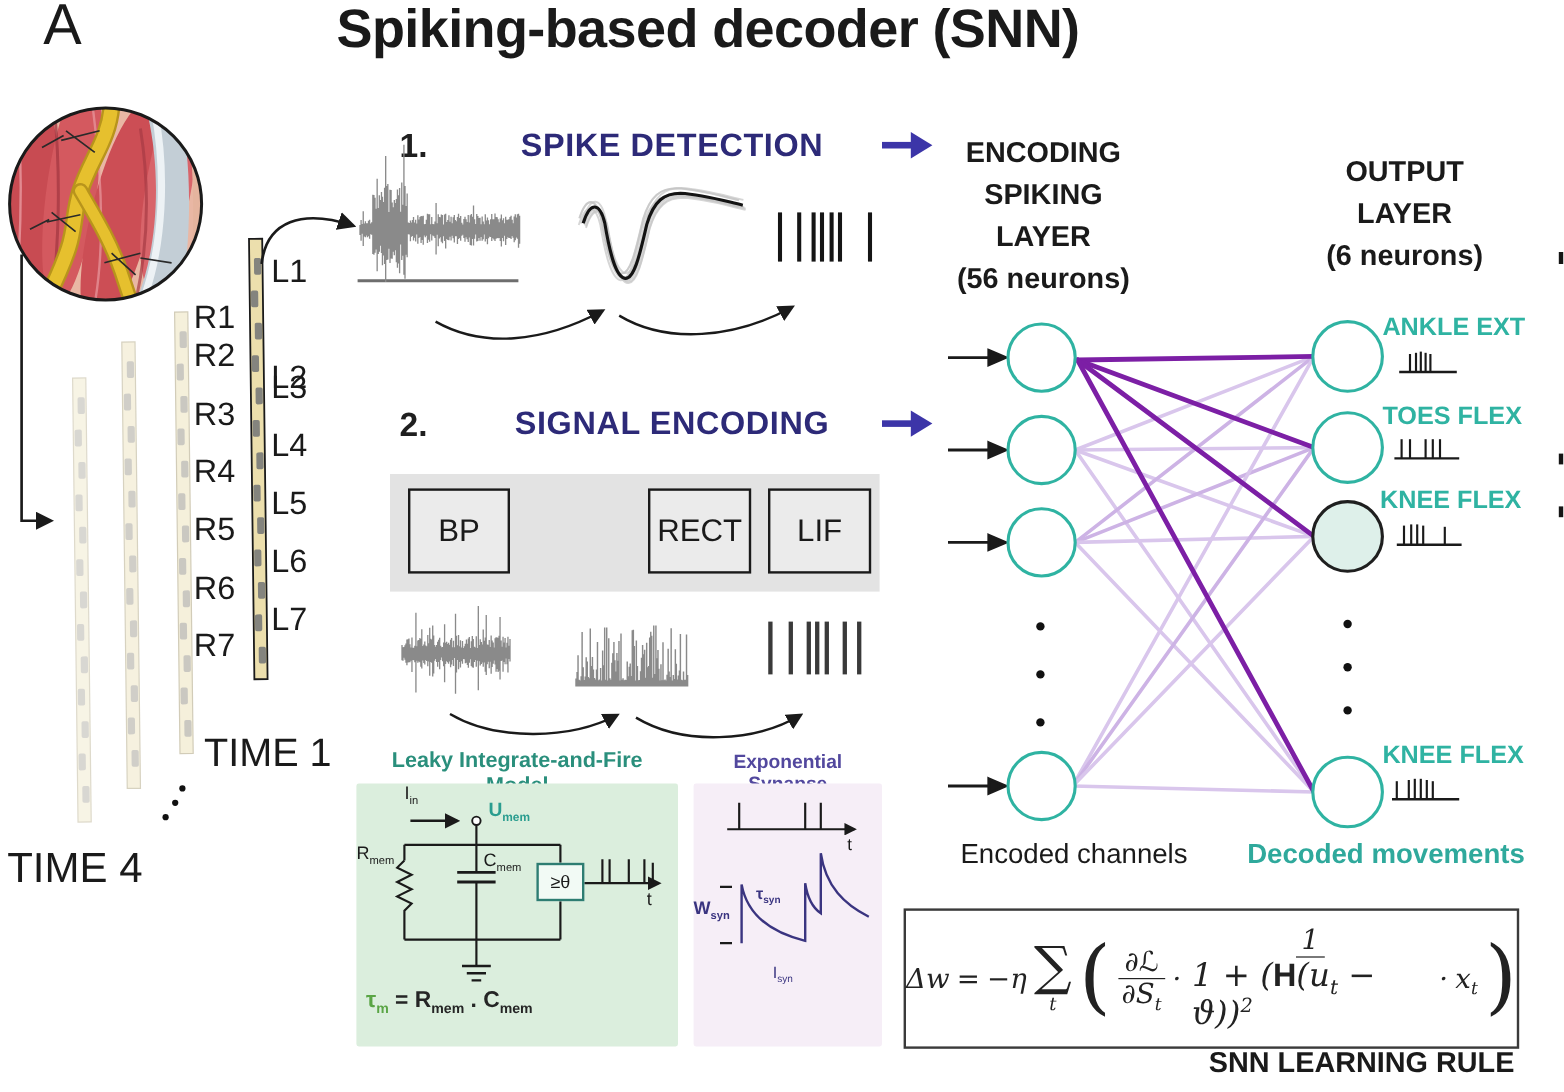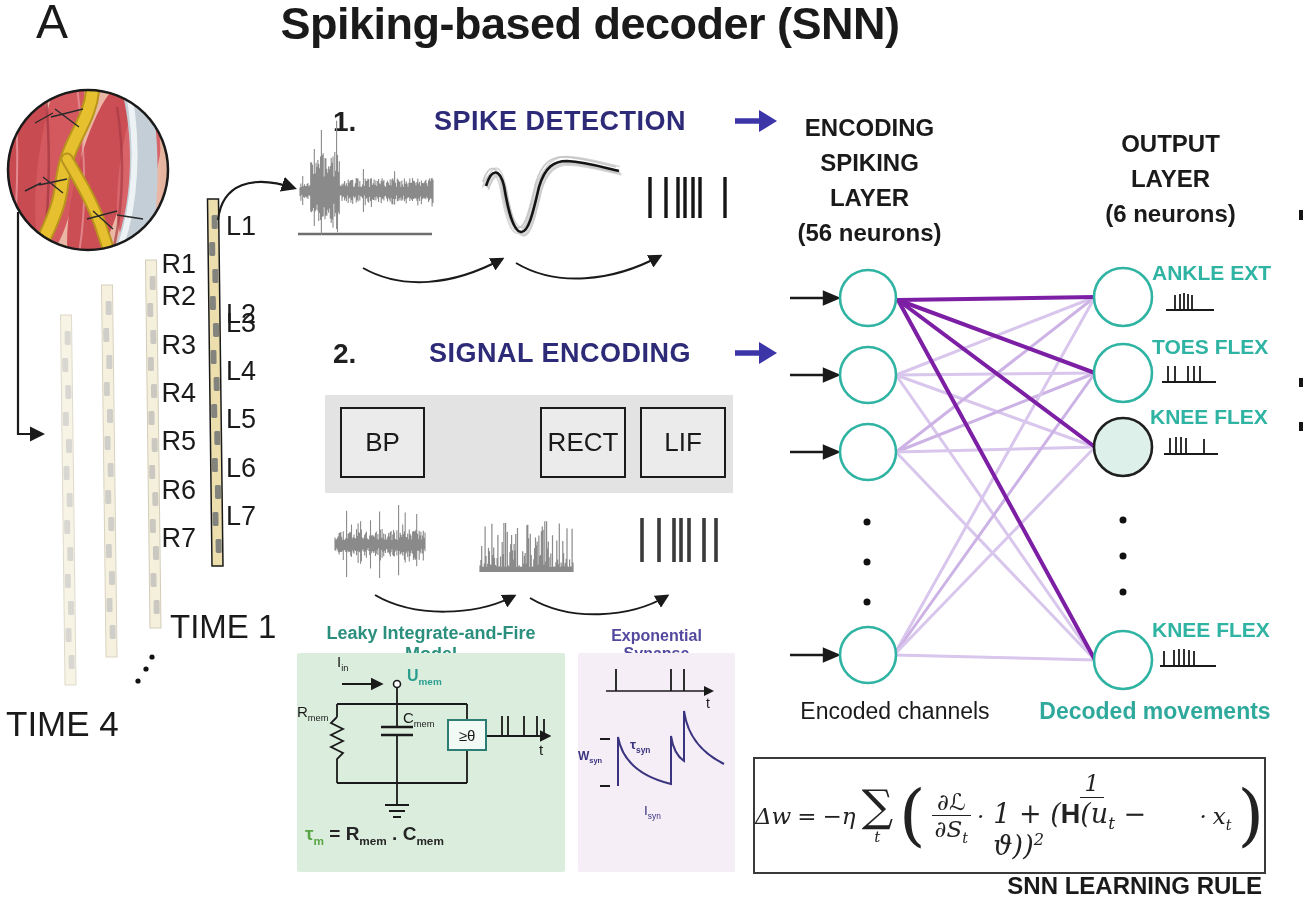--- a/index.html
+++ b/index.html
@@ -288,21 +288,21 @@
           <marker id="m-syn" viewBox="0 0 10 10" refX="8" refY="5" markerWidth="6.5" markerHeight="6.5" orient="auto-start-reverse">
             <path d="M0,0 L10,5 L0,10 z" fill="#1a1a1a"></path>
           </marker>
         </defs>
       <path d="M28,38 H134" fill="none" stroke="#1a1a1a" stroke-width="1.6" marker-end="url(#m-syn)"></path>
       <path d="M38,16 V38 M93,16 V38 M106,16 V38" stroke="#1a1a1a" stroke-width="1.8"></path>
       <path d="M22,86 H32 M22,133 H32" stroke="#1a1a1a" stroke-width="1.8"></path>
       <path d="M40,133 V84 C44,106 60,123 93,131 L93,83 C95,96 100,104 106,108 L106,58 C110,86 126,101 146,111" fill="none" stroke="#3a3480" stroke-width="2"></path>
     </svg>
     <div class="abs" style="left:128px;top:42px;font-size:14px;">t</div>
-    <div class="abs" style="left:0px;top:96px;font-size:12px;color:#3a3480;font-weight:600;"><span>W</span><sub>syn</sub></div>
+    <div class="abs" style="left:0px;top:96px;font-size:15px;color:#3a3480;font-weight:600;"><span>W</span><sub>syn</sub></div>
     <div class="abs" style="left:52px;top:84px;font-size:13.5px;color:#3a3480;font-weight:700;"><span>τ</span><sub>syn</sub></div>
     <div class="abs" style="left:66px;top:150px;font-size:13.5px;color:#3a3480;"><span>I</span><sub>syn</sub></div>
   </div>
 
   <div class="abs layer-title" style="left:772px;top:110px;width:195px;">
     <div>ENCODING</div>
     <div>SPIKING</div>
     <div>LAYER</div>
     <div>(56 neurons)</div>
   </div>

